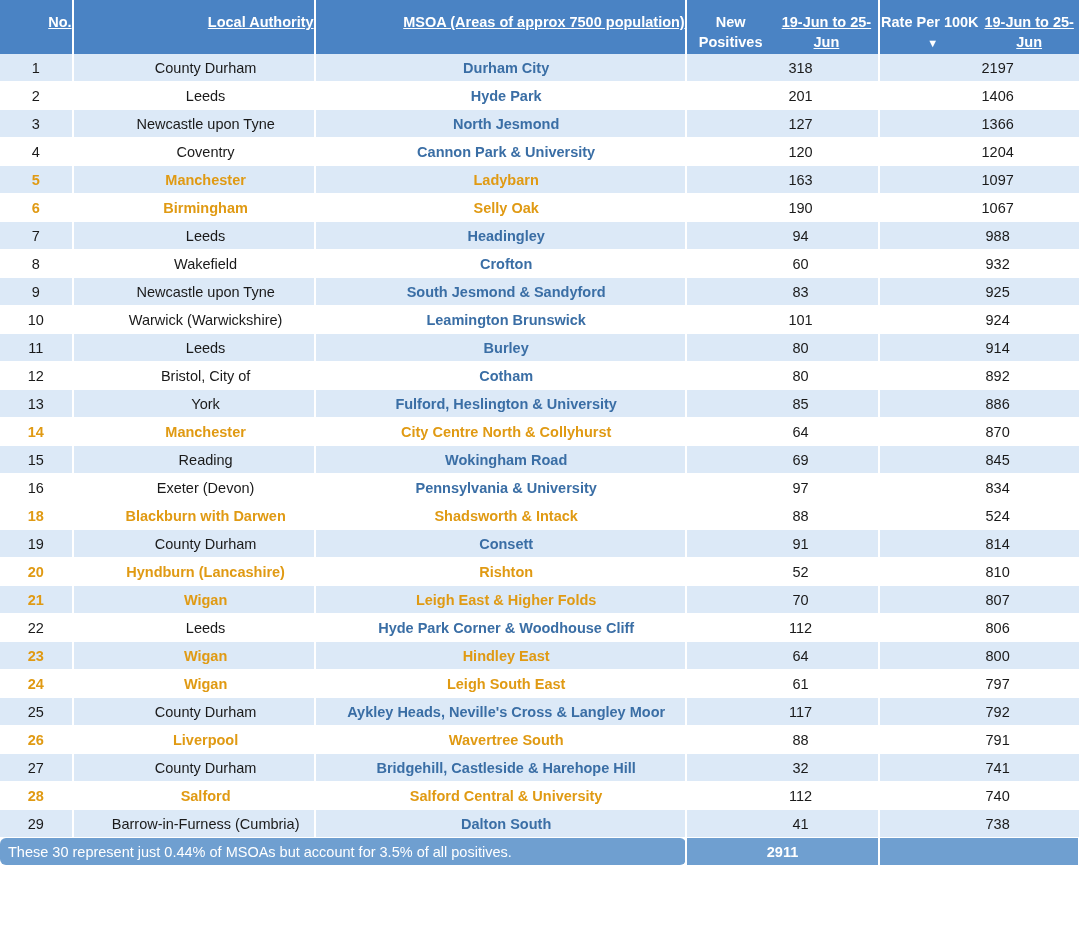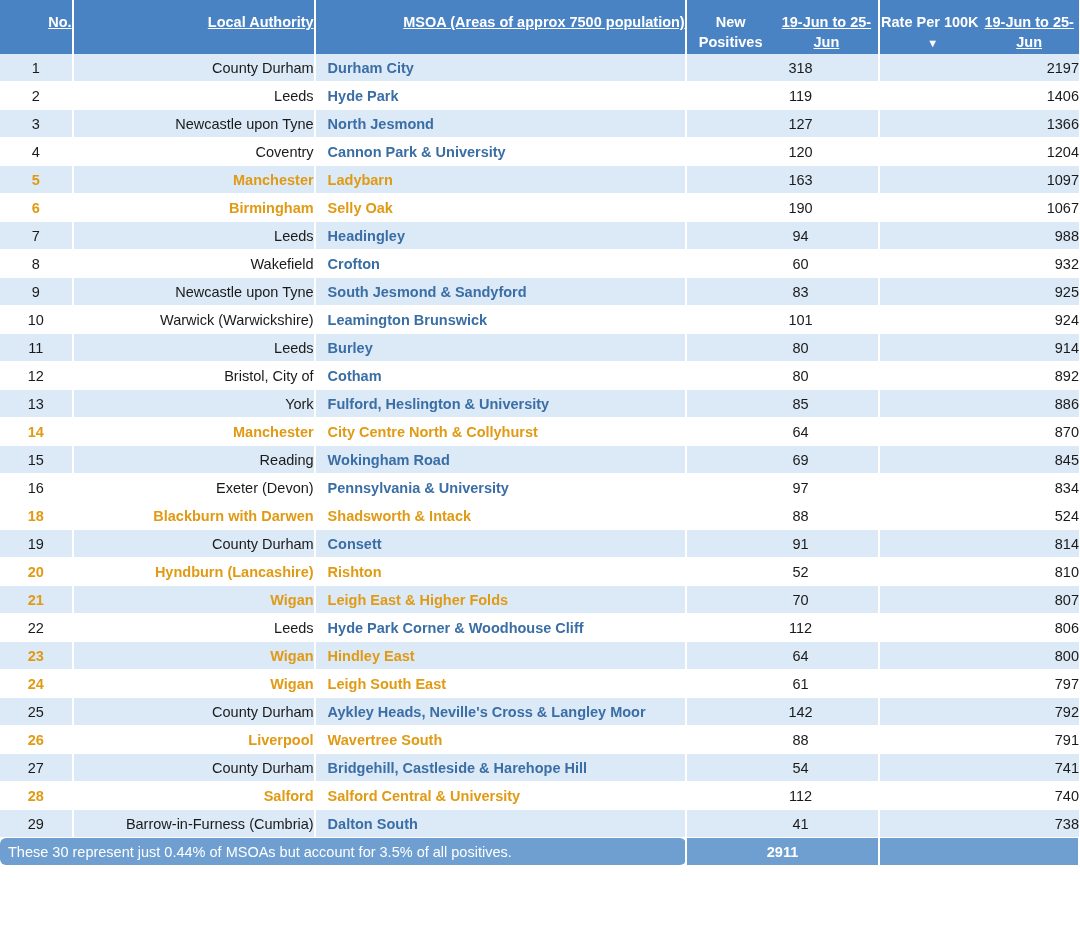--- a/index.html
+++ b/index.html
@@ -67,24 +67,24 @@
     border-bottom: 1px solid #ffffff;
     white-space: nowrap;
     overflow: hidden;
   }
   tbody td.last { border-right: none; }
 
   tr.row-odd td  { background: #dce9f7; }
   tr.row-even td { background: #ffffff; }
 
   td.col-no   { text-align: center; }
-  td.col-la   { text-align: right; padding-left: 24px; }
-  td.col-msoa { text-align: left; padding-left: 12px; }
+  td.col-la   { text-align: center; padding-left: 24px; }
+  td.col-msoa { text-align: center; padding-left: 12px; }
   td.col-pos  { text-align: center; }
-  td.col-rate { text-align: right; margin-top: 35px; }
+  td.col-rate { text-align: center; margin-top: 35px; }
 
   tr.guidance td.col-no,
   tr.guidance td.col-la,
   tr.guidance td.col-msoa {
     color: #e09a13;
     font-weight: bold;
   }
   tr.normal td.col-msoa {
     color: #3a6ea5;
     font-weight: bold;
@@ -168,21 +168,21 @@
         <td class="col-no">1</td>
         <td class="col-la">County Durham</td>
         <td class="col-msoa">Durham City</td>
         <td class="col-pos">318</td>
         <td class="col-rate last">2197</td>
       </tr>
       <tr class="row-even normal">
         <td class="col-no">2</td>
         <td class="col-la">Leeds</td>
         <td class="col-msoa">Hyde Park</td>
-        <td class="col-pos">119</td>
+        <td class="col-pos">201</td>
         <td class="col-rate last">1406</td>
       </tr>
       <tr class="row-odd normal">
         <td class="col-no">3</td>
         <td class="col-la">Newcastle upon Tyne</td>
         <td class="col-msoa">North Jesmond</td>
         <td class="col-pos">127</td>
         <td class="col-rate last">1366</td>
       </tr>
       <tr class="row-even normal">
@@ -322,35 +322,35 @@
         <td class="col-no">24</td>
         <td class="col-la">Wigan</td>
         <td class="col-msoa">Leigh South East</td>
         <td class="col-pos">61</td>
         <td class="col-rate last">797</td>
       </tr>
       <tr class="row-odd normal">
         <td class="col-no">25</td>
         <td class="col-la">County Durham</td>
         <td class="col-msoa">Aykley Heads, Neville's Cross &amp; Langley Moor</td>
-        <td class="col-pos">142</td>
+        <td class="col-pos">117</td>
         <td class="col-rate last">792</td>
       </tr>
       <tr class="row-even guidance">
         <td class="col-no">26</td>
         <td class="col-la">Liverpool</td>
         <td class="col-msoa">Wavertree South</td>
         <td class="col-pos">88</td>
         <td class="col-rate last">791</td>
       </tr>
       <tr class="row-odd normal">
         <td class="col-no">27</td>
         <td class="col-la">County Durham</td>
         <td class="col-msoa">Bridgehill, Castleside &amp; Harehope Hill</td>
-        <td class="col-pos">54</td>
+        <td class="col-pos">32</td>
         <td class="col-rate last">741</td>
       </tr>
       <tr class="row-even guidance">
         <td class="col-no">28</td>
         <td class="col-la">Salford</td>
         <td class="col-msoa">Salford Central &amp; University</td>
         <td class="col-pos">112</td>
         <td class="col-rate last">740</td>
       </tr>
       <tr class="row-odd normal">

